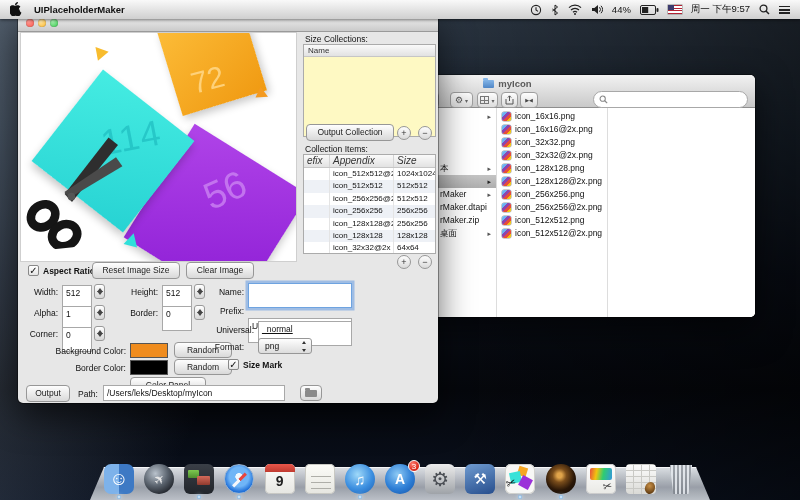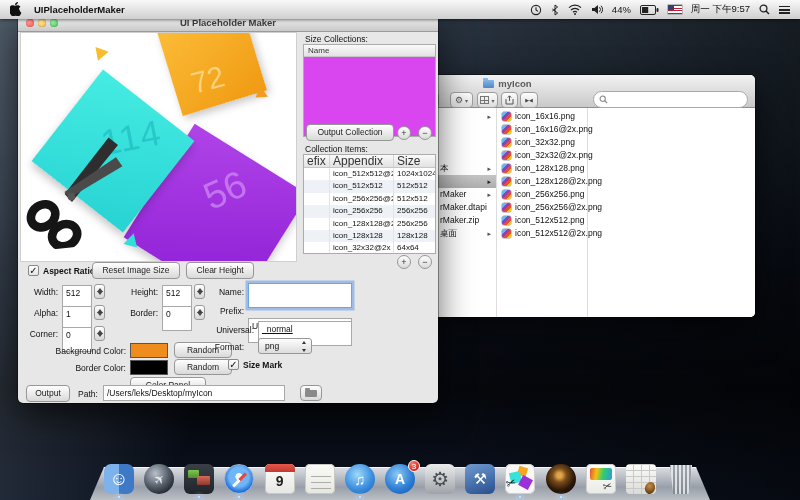--- a/index.html
+++ b/index.html
@@ -37,21 +37,21 @@
     display:flex;align-items:center;justify-content:center;gap:2px;}
   .tb-caret{font-size:6px;color:#666;}
   .grid-glyph{width:9px;height:8px;border:1px solid #777;
     background:linear-gradient(#777,#777) 50% 0/1px 100% no-repeat,linear-gradient(#777,#777) 0 50%/100% 1px no-repeat;}
   .searchfld{position:absolute;background:#fff;border:1px solid #a8a8a8;border-radius:9px;
     display:flex;align-items:center;padding-left:5px;}
   
   .f-body{position:absolute;left:0;top:33px;right:0;bottom:0;background:#fff;border-radius:0 0 5px 5px;overflow:hidden;}
   .f-col{position:absolute;top:0;bottom:0;background:#fff;padding-top:2px;}
   .f-c1{left:0;width:237px;border-right:1px solid #ddd;}
-  .f-c2{left:238px;width:90px;border-right:1px solid #ddd;}
+  .f-c2{left:238px;width:110px;border-right:1px solid #ddd;}
   .f-c3{left:353px;right:0;}
   .f-row{position:relative;height:13px;line-height:13px;font-size:8.5px;color:#111;white-space:nowrap;}
   .f-lab1{position:absolute;left:180px;}
   .f-arrow{position:absolute;right:5px;top:0;font-size:7px;color:#555;}
   .fsel{background:linear-gradient(#c4c4c4,#aeaeae);}
   .fsel .f-arrow{color:#222;}
   .png-ico{position:absolute;left:4px;top:2px;width:9px;height:9px;border-radius:2px;
     background:linear-gradient(135deg,#6db3f2 0 30%,#8e44ad 30% 55%,#e74c3c 55% 75%,#f1c40f 75%);
     box-shadow:0 0 0 .5px #999;}
   .f-lab2{position:absolute;left:17px;}
@@ -76,27 +76,27 @@
   .num114{left:80px;top:84px;font-size:36px;color:#17b2b8;opacity:.55;transform:rotate(-11deg);letter-spacing:1px;}
   .num56{left:183px;top:136px;font-size:38px;color:#cb83f2;opacity:.8;transform:rotate(-24deg);}
   .tri{position:absolute;width:0;height:0;}
   .tri-y{left:72px;top:16px;border-left:7px solid transparent;border-right:7px solid transparent;border-bottom:12px solid #f8bc2e;transform:rotate(200deg);}
   .tri-o2{left:236px;top:56px;border-left:6px solid transparent;border-right:6px solid transparent;border-bottom:11px solid #f49a20;transform:rotate(115deg);}
   .tri-c2{left:104px;top:200px;border-left:7px solid transparent;border-right:7px solid transparent;border-bottom:13px solid #2fe0da;transform:rotate(15deg);}
   .scissors{position:absolute;left:-2px;top:102px;transform:rotate(-6deg);}
   
   .lbl{position:absolute;font-size:8.5px;color:#111;white-space:nowrap;}
   .lbl.r{text-align:right;}
-  .sc-list{position:absolute;left:285px;top:30px;width:133px;height:93px;background:#d946ef;border:1px solid #ababab;overflow:hidden;}
+  .sc-list{position:absolute;left:285px;top:30px;width:133px;height:93px;background:#fef9c3;border:1px solid #ababab;overflow:hidden;}
   .sc-head{height:12px;line-height:12px;background:linear-gradient(#fafafa,#e2e2e2);border-bottom:1px solid #c6c6c6;font-size:8px;padding-left:4px;color:#333;}
   .sc-row{height:13px;line-height:13px;font-size:8.5px;padding-left:4px;color:#111;background:#fff;}
   .sc-row.sel{background:linear-gradient(#bcbcbc,#a8a8a8);}
   .ci-table{position:absolute;left:285px;top:140px;width:133px;height:100px;background:#fff;border:1px solid #ababab;overflow:hidden;}
   .ci-head{height:13px;display:flex;background:linear-gradient(#fafafa,#e2e2e2);border-bottom:1px solid #c6c6c6;}
-  .ci-h{font-size:12px;line-height:12px;color:#333;padding-left:3px;overflow:hidden;white-space:nowrap;border-right:1px solid #d4d4d4;}
+  .ci-h{font-size:10px;line-height:12px;color:#333;padding-left:3px;overflow:hidden;white-space:nowrap;border-right:1px solid #d4d4d4;font-style:italic;}
   .ci-row{height:12.4px;display:flex;}
   .ci-row.alt{background:#eef1f6;}
   .ci-c{font-size:8px;line-height:12.4px;padding-left:3px;overflow:hidden;white-space:nowrap;border-right:1px solid #e4e4e4;color:#111;}
   .c0{width:26px;}.c1{width:64px;}.c2{flex:1;border-right:none!important;}
   .btn{position:absolute;background:linear-gradient(#fefefe,#d9d9d9);border:1px solid #979797;border-radius:4px;
     font-size:8.5px;text-align:center;color:#222;line-height:15px;height:17px;}
   .roundbtn{position:absolute;width:14px;height:14px;border-radius:50%;background:linear-gradient(#fdfdfd,#dadada);
     border:1px solid #979797;font-size:9px;line-height:12px;text-align:center;color:#333;}
   
   .fld{position:absolute;background:#fff;border:1px solid #a8a8a8;font-size:8.5px;padding:1px 3px;height:25px;line-height:12px;color:#111;white-space:nowrap;overflow:hidden;}
@@ -342,21 +342,20 @@
         </div>
       <div class="f-col f-c3"></div>
     </div>
   </div>
 
   <div id="mainwin" class="win">
     <div class="m-titlebar">
       <span class="tl tl-r"></span>
       <span class="tl tl-y"></span>
       <span class="tl tl-g"></span>
-      <div class="m-title">UI Placeholder Maker</div>
     </div>
 
     <div class="preview">
       <div class="sq sq-o"></div>
       <div class="sq sq-p"></div>
       <div class="sq sq-c"></div>
       <span class="num num72">72</span>
       <span class="num num114">114</span>
       <span class="num num56">56</span>
       <i class="tri tri-y"></i>
@@ -423,21 +422,21 @@
             <span class="ci-c c2">64x64</span>
           </div>
         </div>
     </div>
     <div class="roundbtn" style="left:379px;top:241px;">+</div>
     <div class="roundbtn" style="left:400px;top:241px;">−</div>
 
     <span class="chk" style="left:10px;top:251px;">✓</span>
     <span class="lbl" style="left:25px;top:252px;font-weight:bold;">Aspect Ratio</span>
     <div class="btn" style="left:74px;top:248px;width:88px;">Reset Image Size</div>
-    <div class="btn" style="left:168px;top:248px;width:68px;">Clear Height</div>
+    <div class="btn" style="left:168px;top:248px;width:68px;">Clear Image</div>
 
     <span class="lbl r" style="left:4px;top:273px;width:36px;">Width:</span>
     <div class="fld" style="left:44px;top:271px;width:30px;">512</div>
     <span class="stepper" style="left:76px;top:270px;">
         <i class="up"></i>
         <i class="dn"></i>
       </span>
     <span class="lbl r" style="left:104px;top:273px;width:36px;">Height:</span>
     <div class="fld" style="left:144px;top:271px;width:30px;">512</div>
     <span class="stepper" style="left:176px;top:270px;">

